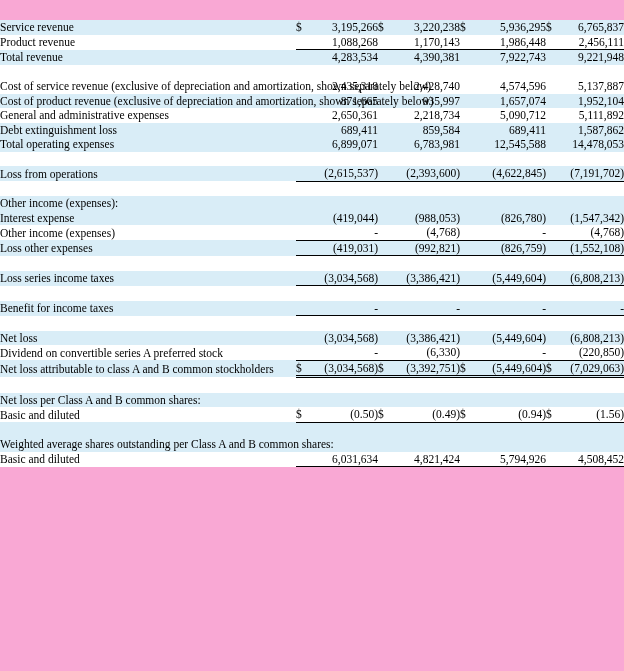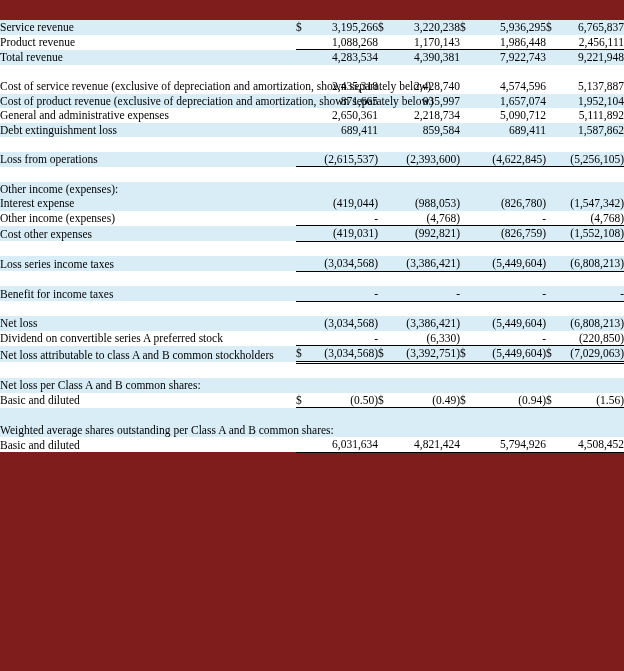--- a/index.html
+++ b/index.html
@@ -12,21 +12,21 @@
     height: 671px;
     font-family: "Liberation Serif", serif;
     font-size: 11.5px;
     color: #000000;
     overflow: hidden;
   }
   #sheet {
     position: relative;
     width: 624px;
     height: 671px;
-    background: #7f1d1d;
+    background: #f9a8d4;
   }
   table.fin {
     position: absolute;
     top: 20px;
     left: 0px;
     width: 624px;
     border-collapse: collapse;
     table-layout: fixed;
   }
   table.fin td {
@@ -161,41 +161,52 @@
           <td class="lbl shade ind1">Debt extinguishment loss</td>
           <td class="cur shade">&nbsp;</td>
           <td class="num shade">689,411</td>
           <td class="cur shade">&nbsp;</td>
           <td class="num shade">859,584</td>
           <td class="cur shade">&nbsp;</td>
           <td class="num shade">689,411</td>
           <td class="cur shade">&nbsp;</td>
           <td class="num shade">1,587,862</td>
         </tr>
+        <tr>
+          <td class="lbl shade ind2">Total operating expenses</td>
+          <td class="cur shade">&nbsp;</td>
+          <td class="num shade">6,899,071</td>
+          <td class="cur shade">&nbsp;</td>
+          <td class="num shade">6,783,981</td>
+          <td class="cur shade">&nbsp;</td>
+          <td class="num shade">12,545,588</td>
+          <td class="cur shade">&nbsp;</td>
+          <td class="num shade">14,478,053</td>
+        </tr>
         <tr class="spacer">
           <td class="lbl white">&nbsp;</td>
           <td class="cur white">&nbsp;</td>
           <td class="num white">&nbsp;</td>
           <td class="cur white">&nbsp;</td>
           <td class="num white">&nbsp;</td>
           <td class="cur white">&nbsp;</td>
           <td class="num white">&nbsp;</td>
           <td class="cur white">&nbsp;</td>
           <td class="num white">&nbsp;</td>
         </tr>
         <tr>
           <td class="lbl shade ind2">Loss from operations</td>
           <td class="cur shade u-single">&nbsp;</td>
           <td class="num shade u-single">(2,615,537)</td>
           <td class="cur shade u-single">&nbsp;</td>
           <td class="num shade u-single">(2,393,600)</td>
           <td class="cur shade u-single">&nbsp;</td>
           <td class="num shade u-single">(4,622,845)</td>
           <td class="cur shade u-single">&nbsp;</td>
-          <td class="num shade u-single">(5,256,105)</td>
+          <td class="num shade u-single">(7,191,702)</td>
         </tr>
         <tr class="spacer">
           <td class="lbl white">&nbsp;</td>
           <td class="cur white">&nbsp;</td>
           <td class="num white">&nbsp;</td>
           <td class="cur white">&nbsp;</td>
           <td class="num white">&nbsp;</td>
           <td class="cur white">&nbsp;</td>
           <td class="num white">&nbsp;</td>
           <td class="cur white">&nbsp;</td>
@@ -228,21 +239,21 @@
           <td class="cur white u-single">&nbsp;</td>
           <td class="num white u-single">-</td>
           <td class="cur white u-single">&nbsp;</td>
           <td class="num white u-single">(4,768)</td>
           <td class="cur white u-single">&nbsp;</td>
           <td class="num white u-single">-</td>
           <td class="cur white u-single">&nbsp;</td>
           <td class="num white u-single">(4,768)</td>
         </tr>
         <tr>
-          <td class="lbl shade ind2">Cost other expenses</td>
+          <td class="lbl shade ind2">Loss other expenses</td>
           <td class="cur shade u-single">&nbsp;</td>
           <td class="num shade u-single">(419,031)</td>
           <td class="cur shade u-single">&nbsp;</td>
           <td class="num shade u-single">(992,821)</td>
           <td class="cur shade u-single">&nbsp;</td>
           <td class="num shade u-single">(826,759)</td>
           <td class="cur shade u-single">&nbsp;</td>
           <td class="num shade u-single">(1,552,108)</td>
         </tr>
         <tr class="spacer">

